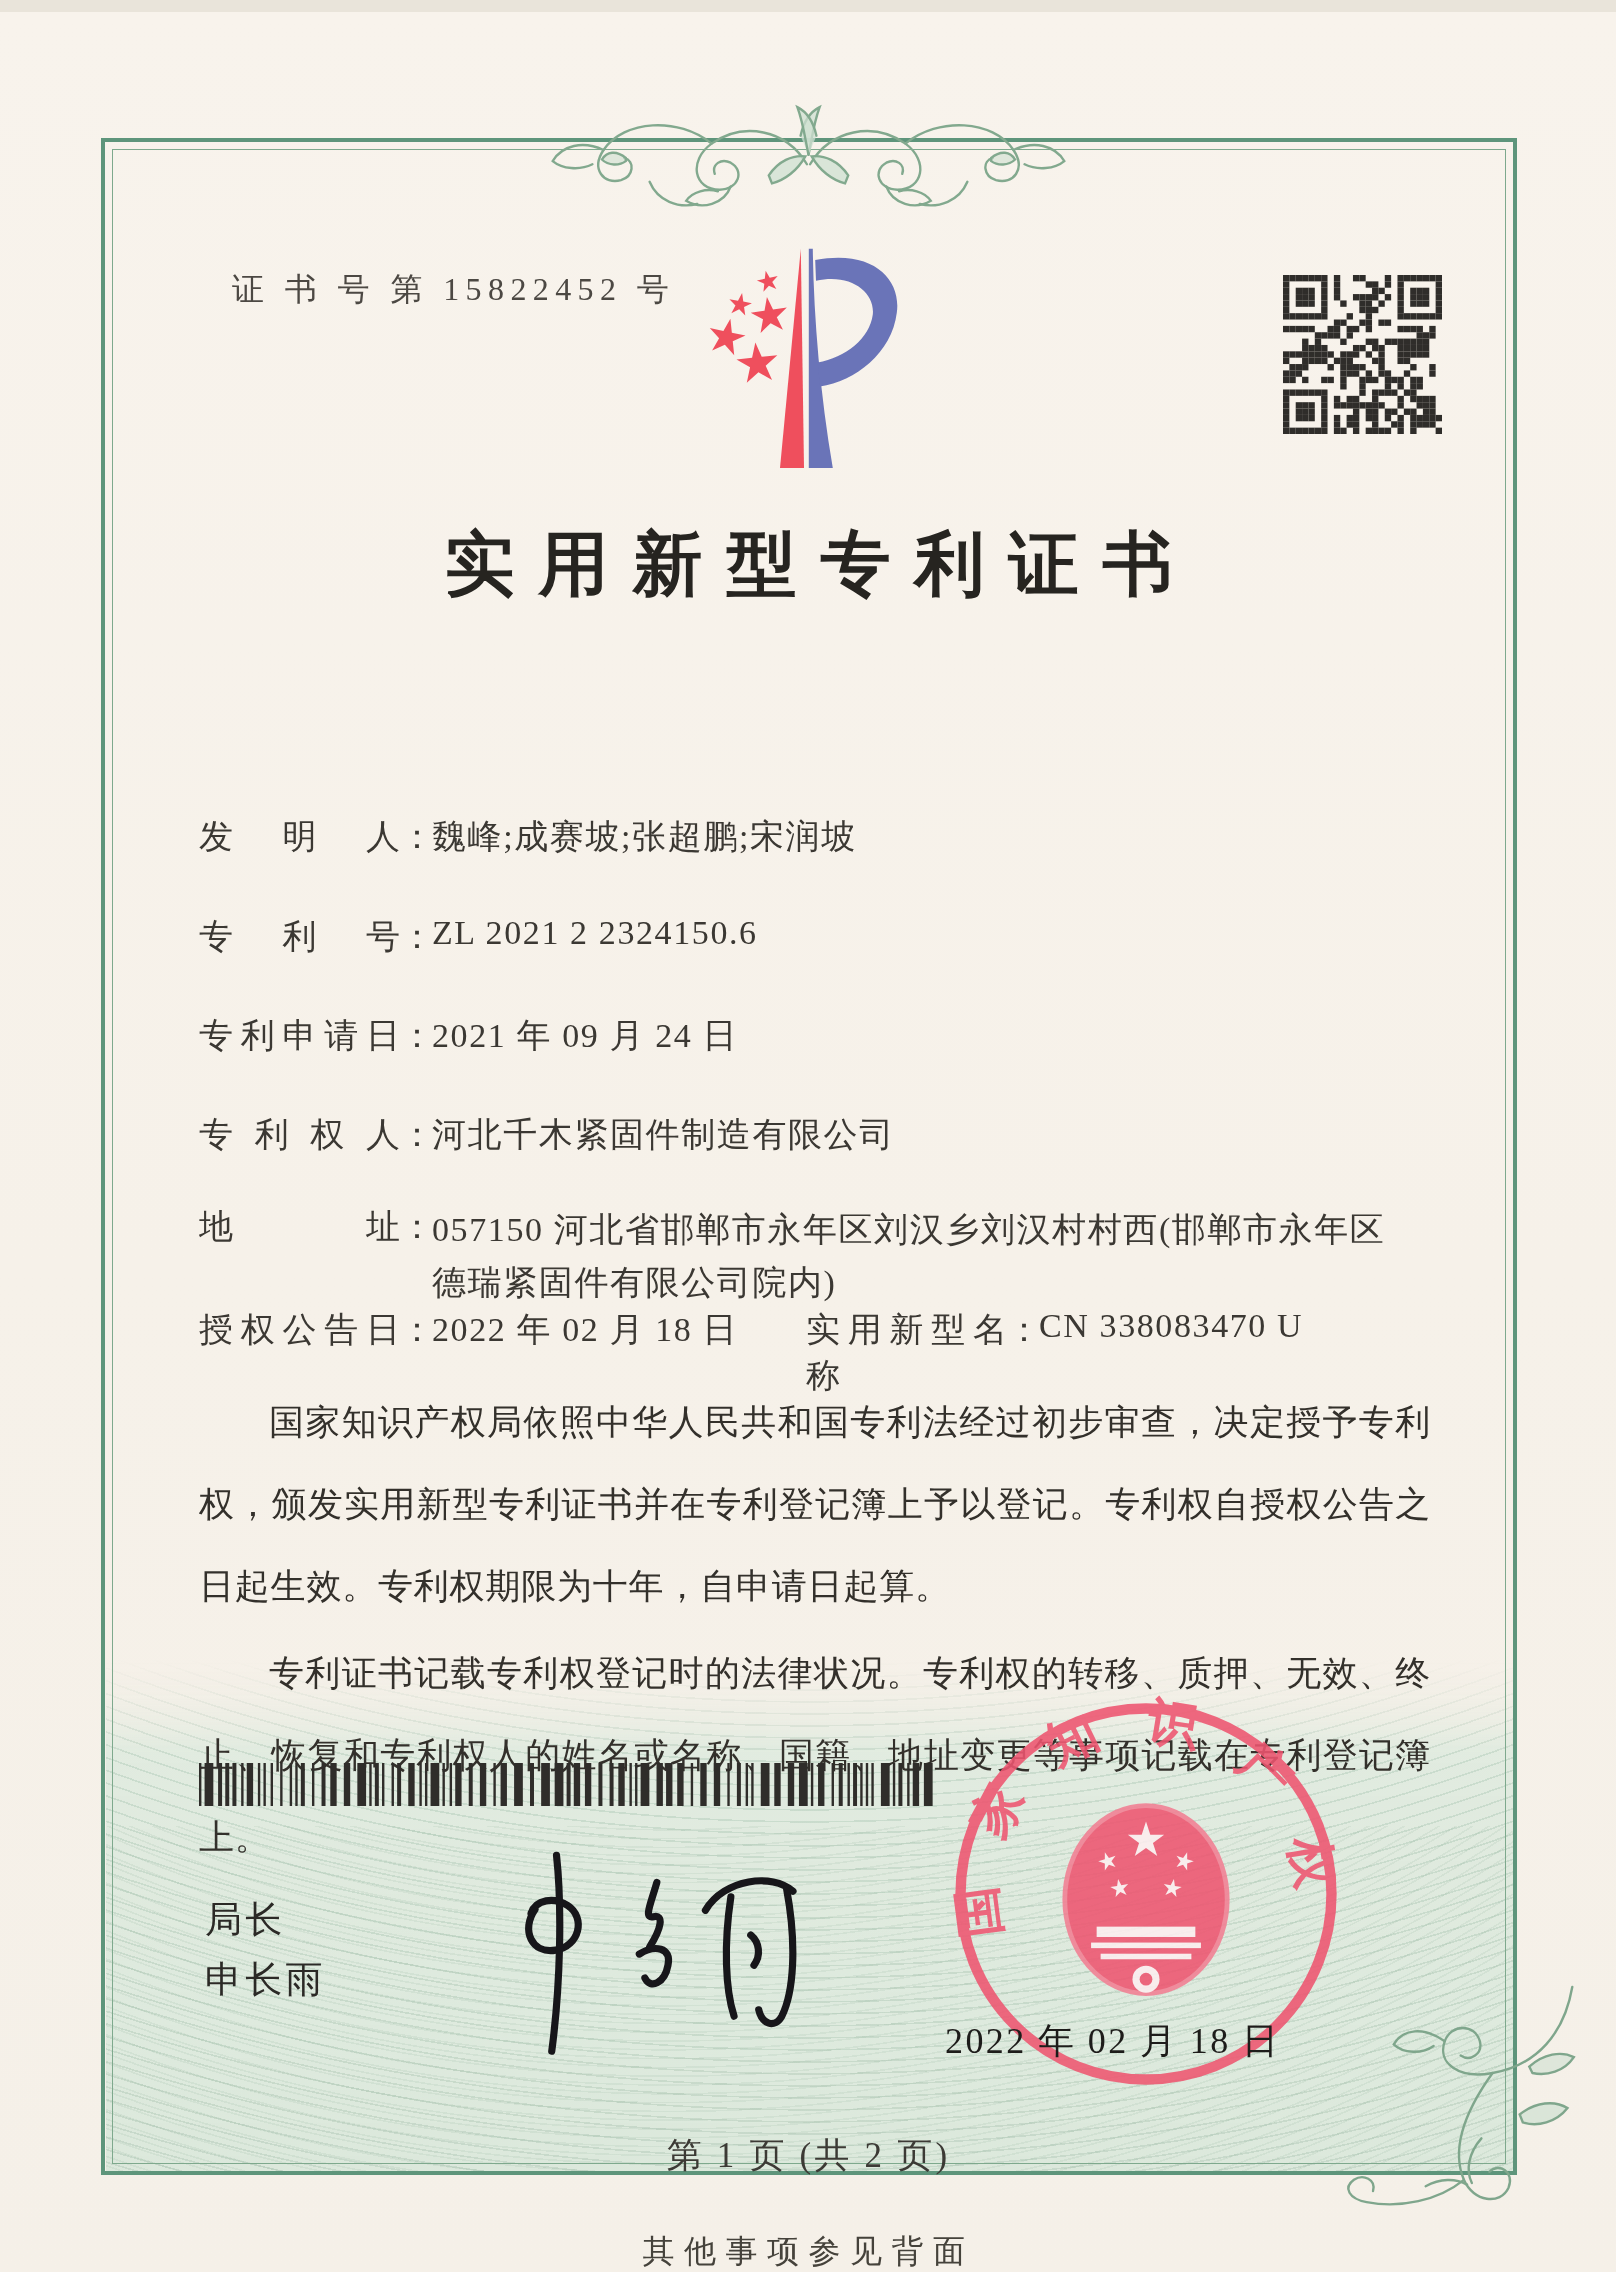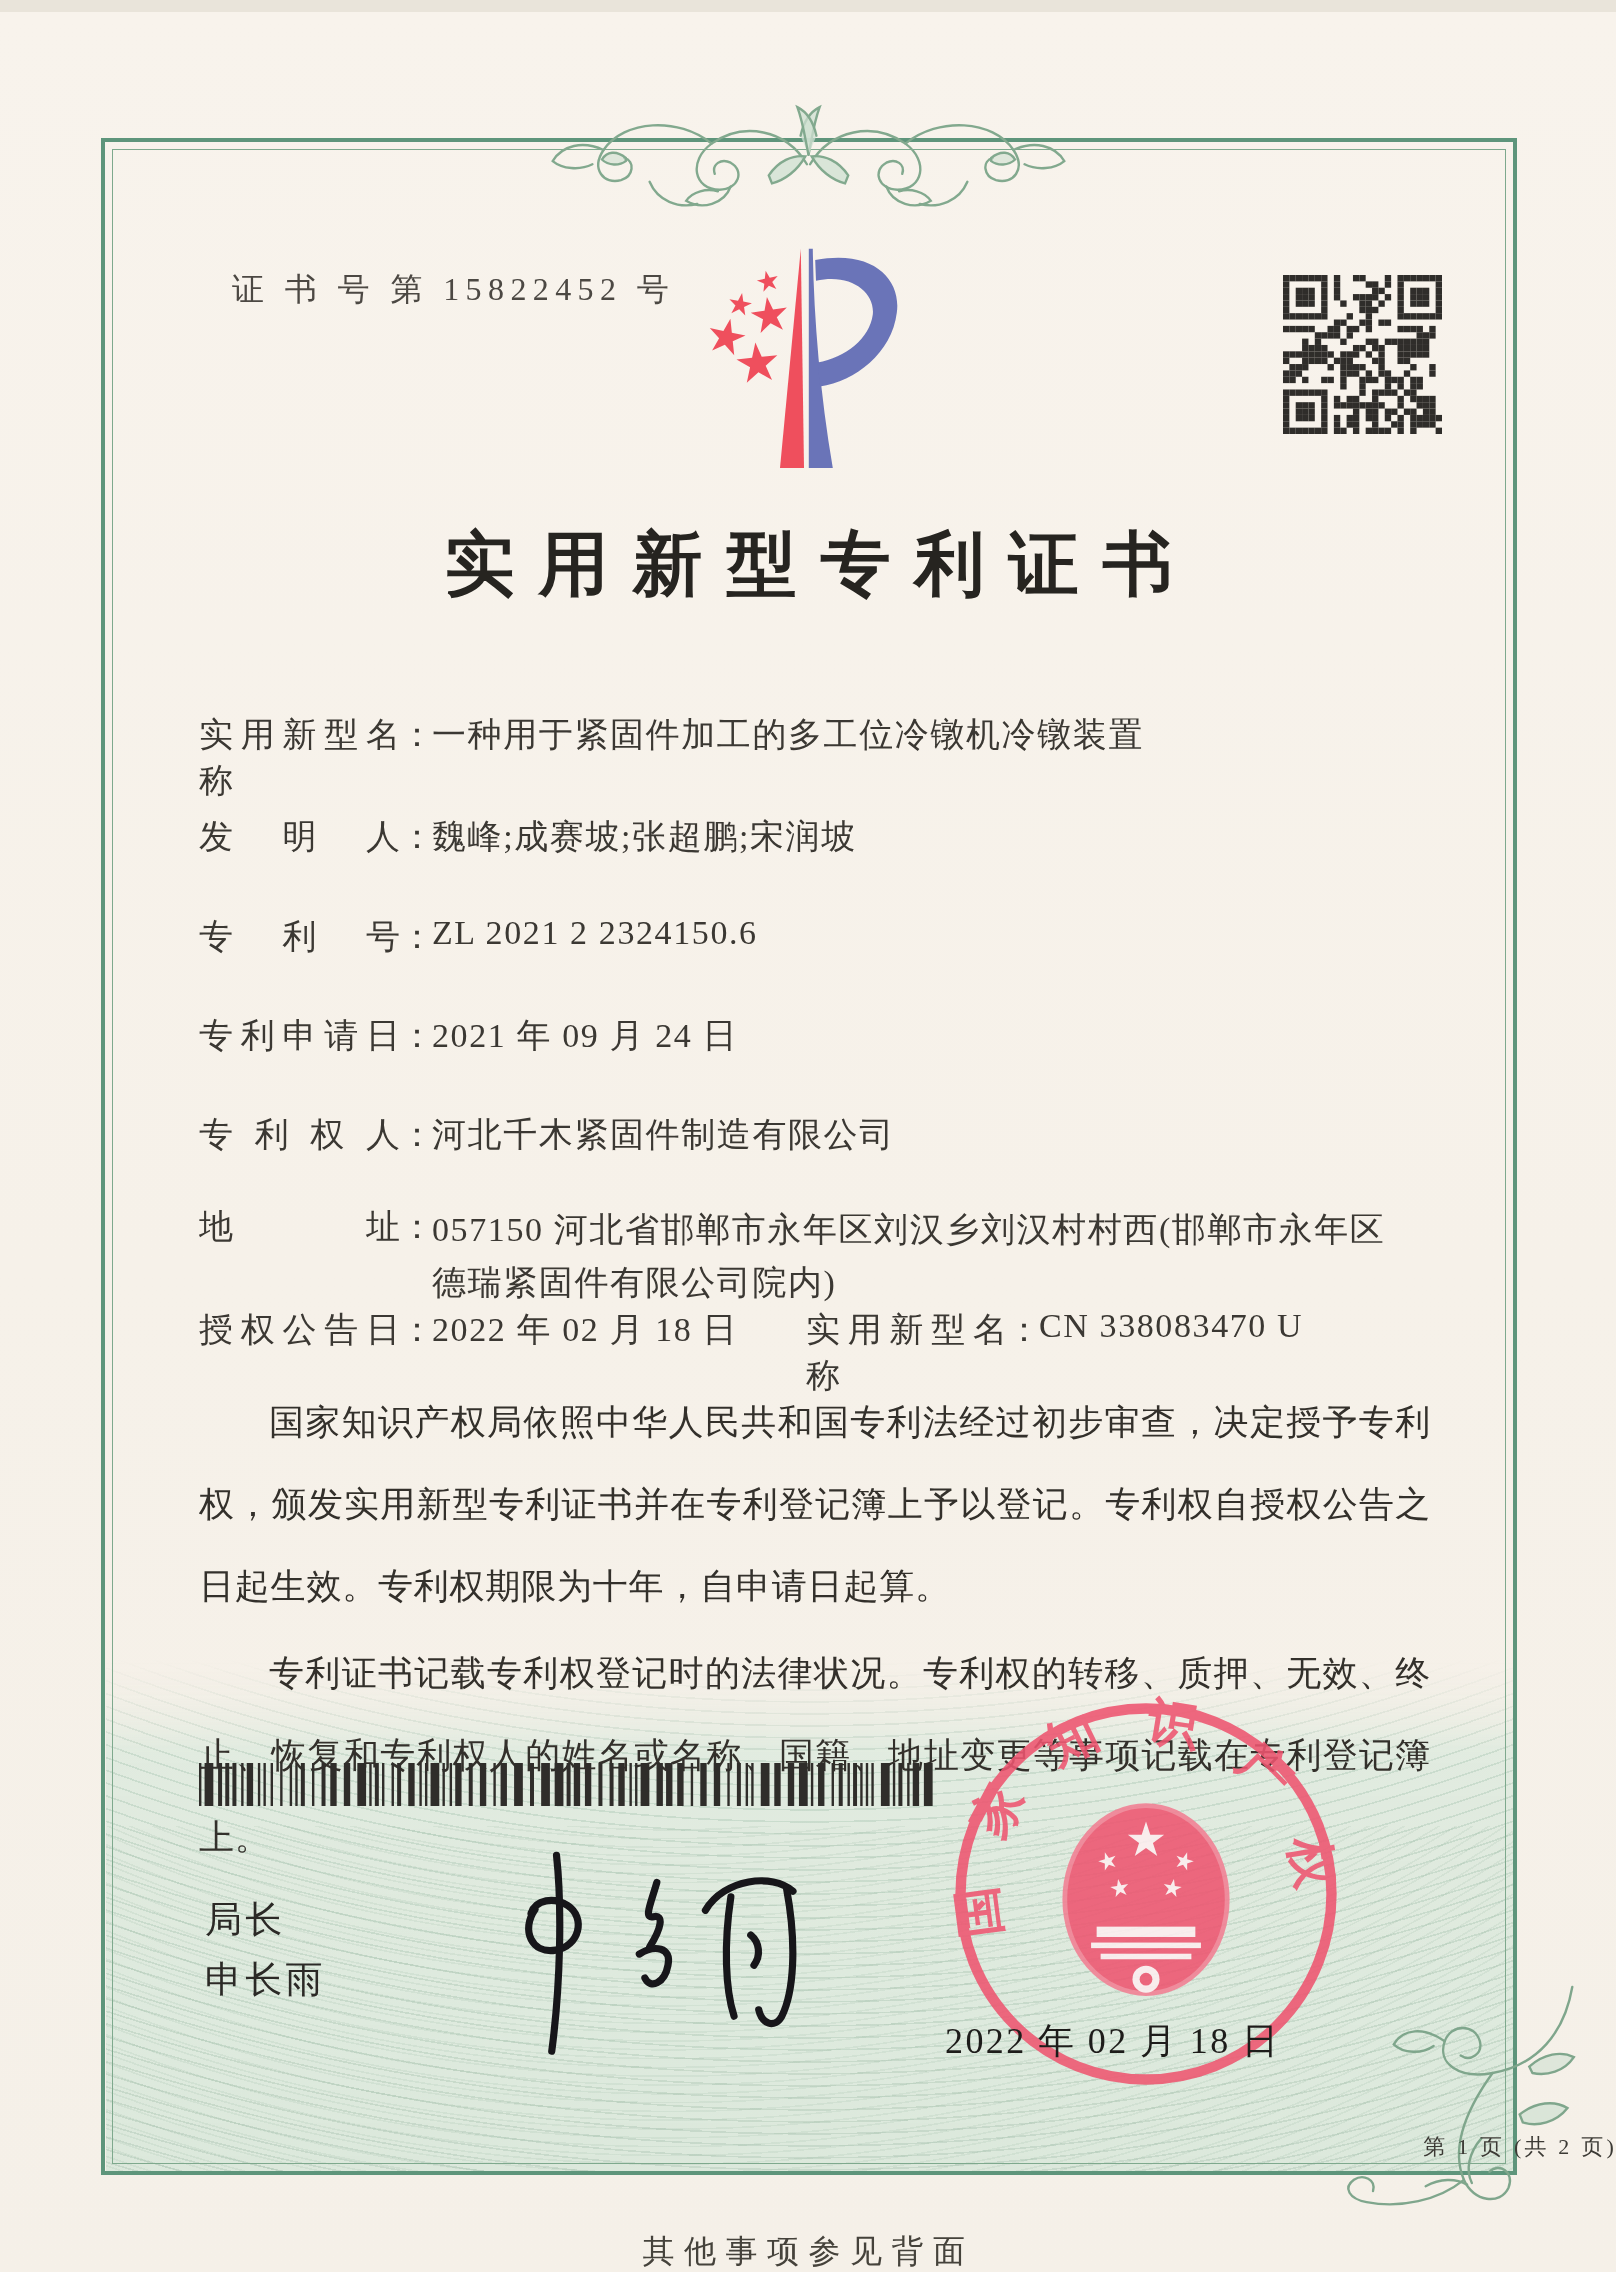--- a/index.html
+++ b/index.html
@@ -76,22 +76,22 @@
     font-family:"Liberation Sans","DejaVu Sans",sans-serif;font-weight:500;letter-spacing:3.2px;}
   .sign-box{position:absolute;left:414px;top:1821px;width:414px;height:243px;}
   
   .seal-box{position:absolute;left:943px;top:1679px;width:406px;height:406px;}
   .seal-date{
     position:absolute;left:945px;top:2005px;width:414px;
     font-size:36px;color:#1d1c1a;letter-spacing:2.4px;font-weight:500;
   }
   
   .page-info{
-    position:absolute;left:0;top:2120px;width:100%;text-align:right;
-    font-size:22px;color:#3c3a35;letter-spacing:3.2px;
+    position:absolute;left:0;top:2120px;width:100%;text-align:center;
+    font-size:35px;color:#3c3a35;letter-spacing:3.2px;
   }
   .back-note{
     position:absolute;left:0;top:2218px;width:100%;text-align:center;
     font-size:32px;color:#45423b;letter-spacing:9.5px;
   }
   
   .orn-top{position:absolute;left:530px;top:76px;width:557px;height:143px;}
   .orn-corner{position:absolute;left:1330px;top:1959px;width:263px;height:271px;}
   svg{display:block;}
 </style>
@@ -480,23 +480,20 @@
         <rect x="120" y="192" width="8" height="8" fill="#2f2d2a"></rect>
         <rect x="128" y="192" width="8" height="8" fill="#2f2d2a"></rect>
         <rect x="144" y="192" width="8" height="8" fill="#2f2d2a"></rect>
         <rect x="160" y="192" width="8" height="8" fill="#2f2d2a"></rect>
         <rect x="192" y="192" width="8" height="8" fill="#2f2d2a"></rect>
       </svg>
   </div>
 
   <div class="title">实用新型专利证书</div>
 
-  <div class="row" style="top:700px">
-    <span class="lab">实用新型名称</span><span class="colon">：</span><span class="val">一种用于紧固件加工的多工位冷镦机冷镦装置</span>
-  </div>
   <div class="row" style="top:802px">
     <span class="lab">发明人</span><span class="colon">：</span><span class="val">魏峰;成赛坡;张超鹏;宋润坡</span>
   </div>
   <div class="row" style="top:902px">
     <span class="lab">专利号</span><span class="colon">：</span><span class="val">ZL 2021 2 2324150.6</span>
   </div>
   <div class="row" style="top:1001px">
     <span class="lab">专利申请日</span><span class="colon">：</span><span class="val">2021 年 09 月 24 日</span>
   </div>
   <div class="row" style="top:1100px">

